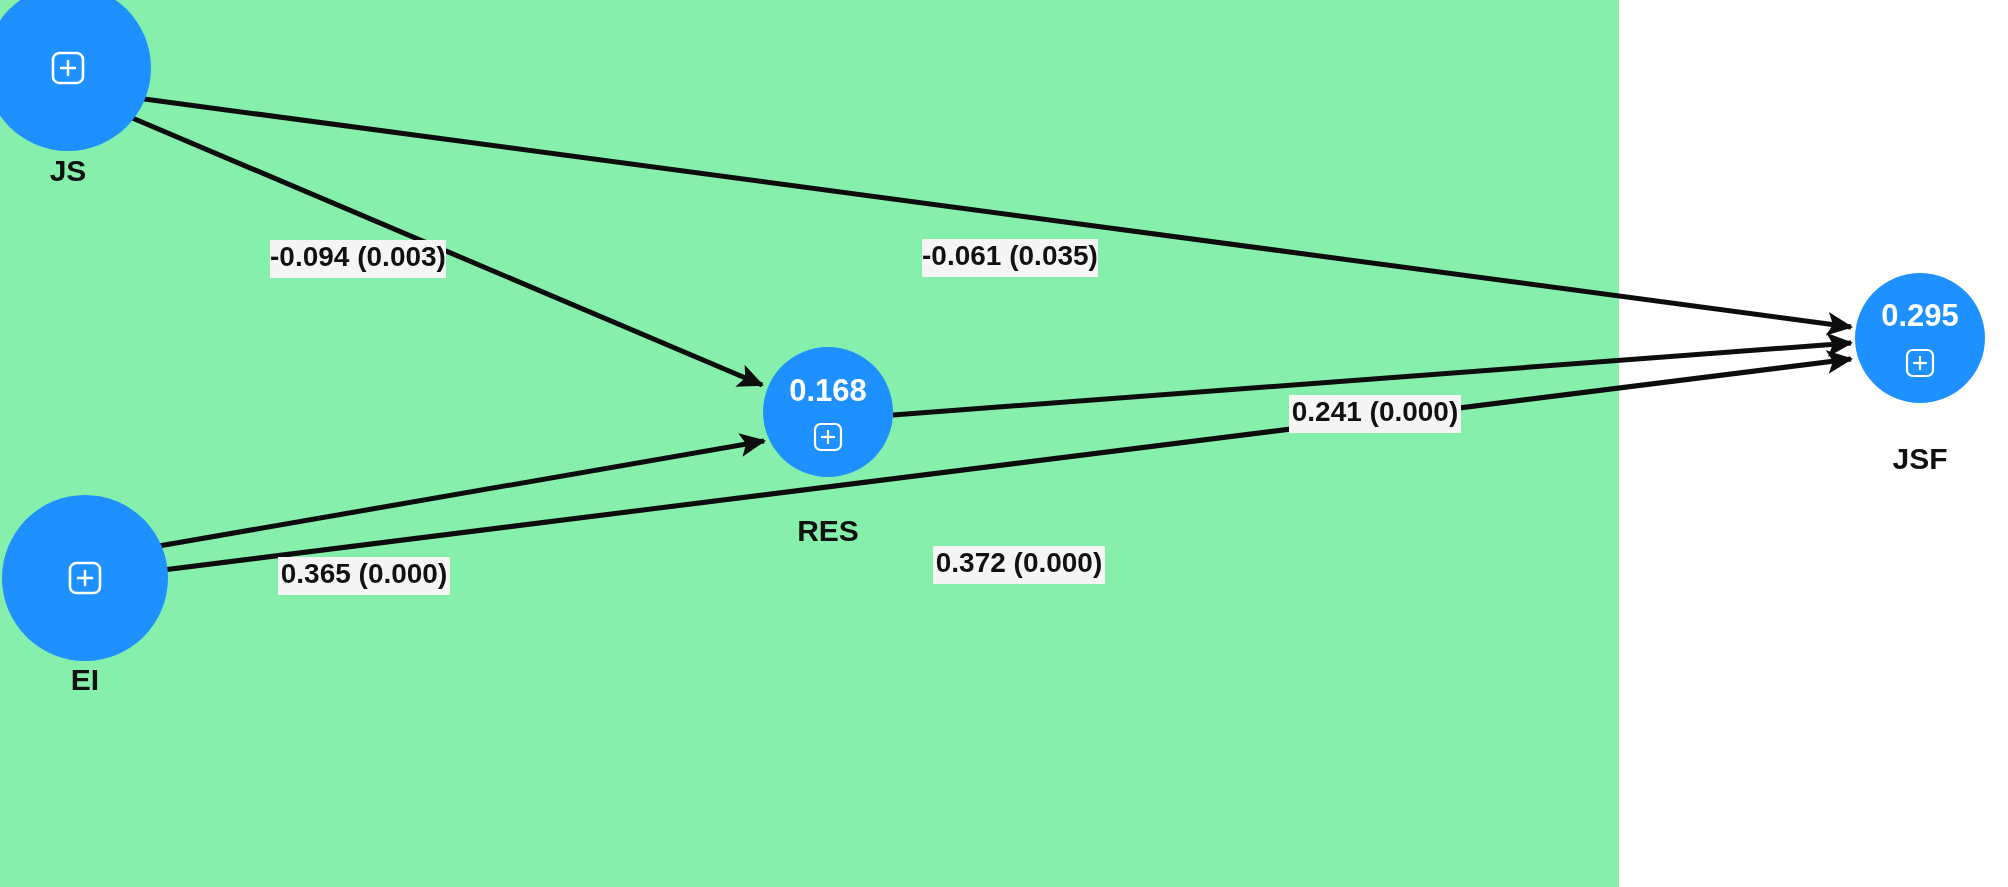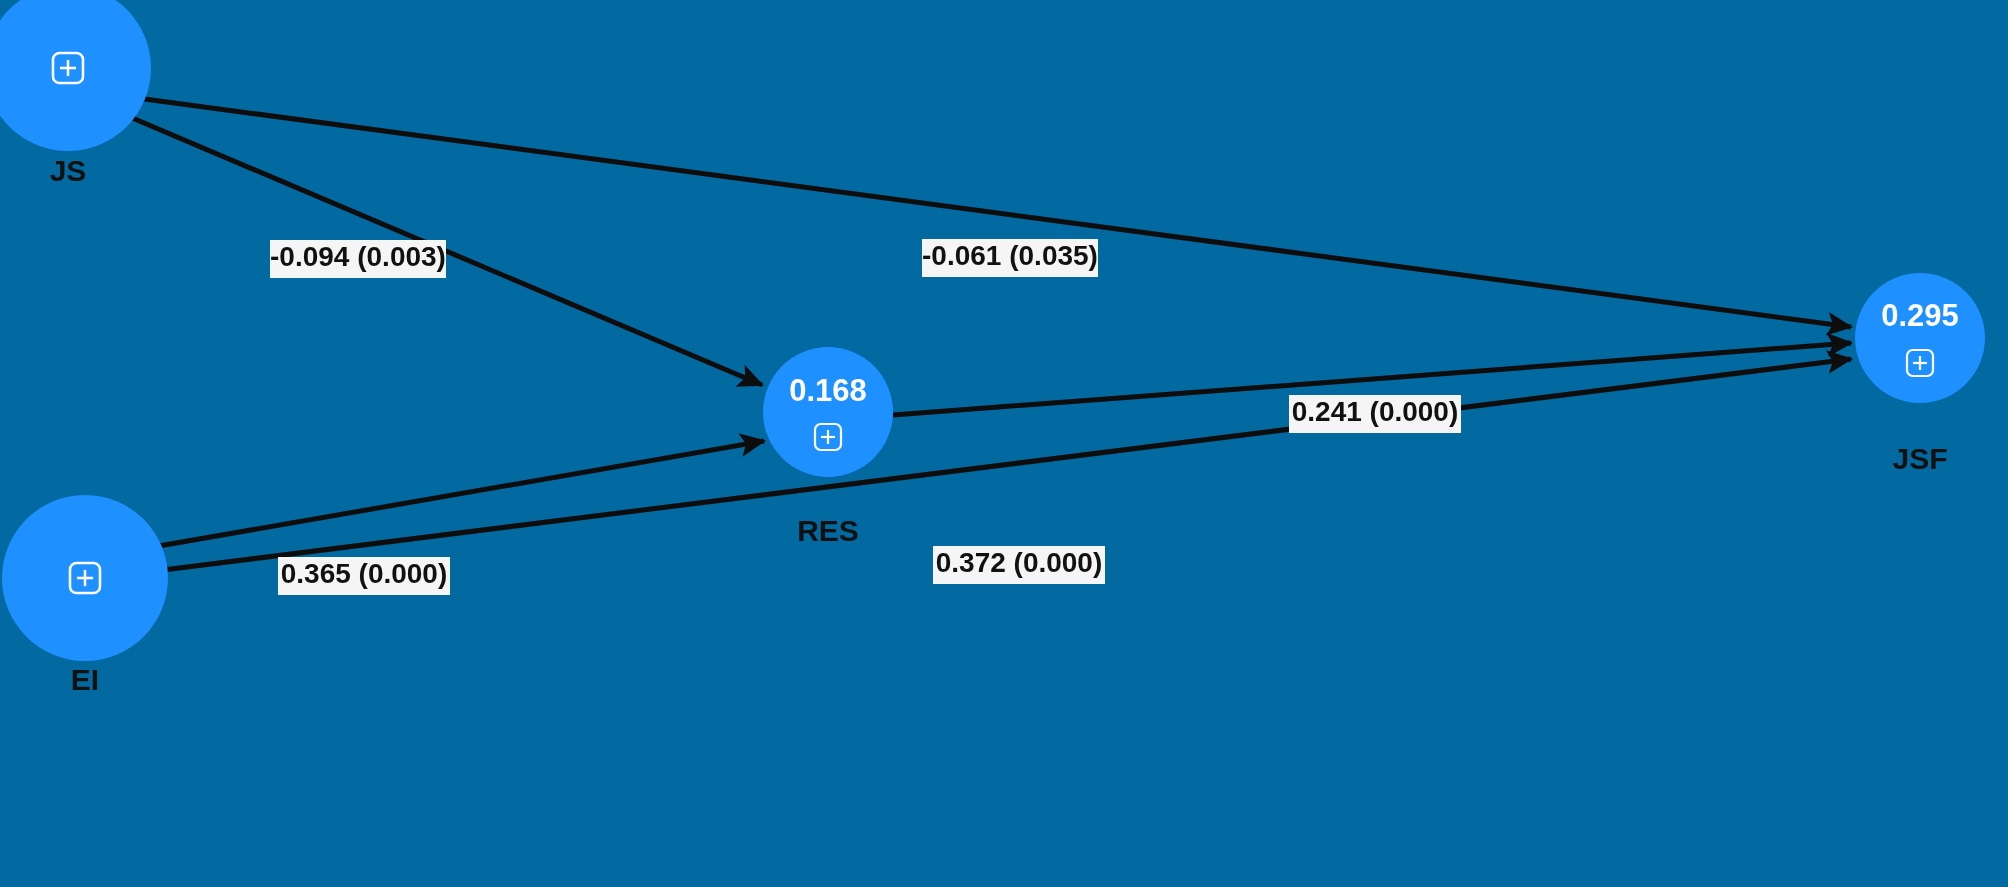--- a/index.html
+++ b/index.html
@@ -9,23 +9,23 @@
     background: #ffffff;
   }
   body {
     font-family: "Liberation Sans", sans-serif;
     width: 2008px;
     height: 887px;
     overflow: hidden;
   }
   #diagram-root {
     position: relative;
-    width: 2008px;
+    width: 1619px;
     height: 887px;
-    background: #0369a1;
+    background: #86efac;
   }
   svg#sem-svg {
     position: absolute;
     top: 0;
     left: 0;
     width: 2008px;
     height: 887px;
   }
   .node-circle { stroke: none; }
   .node-r2 {

